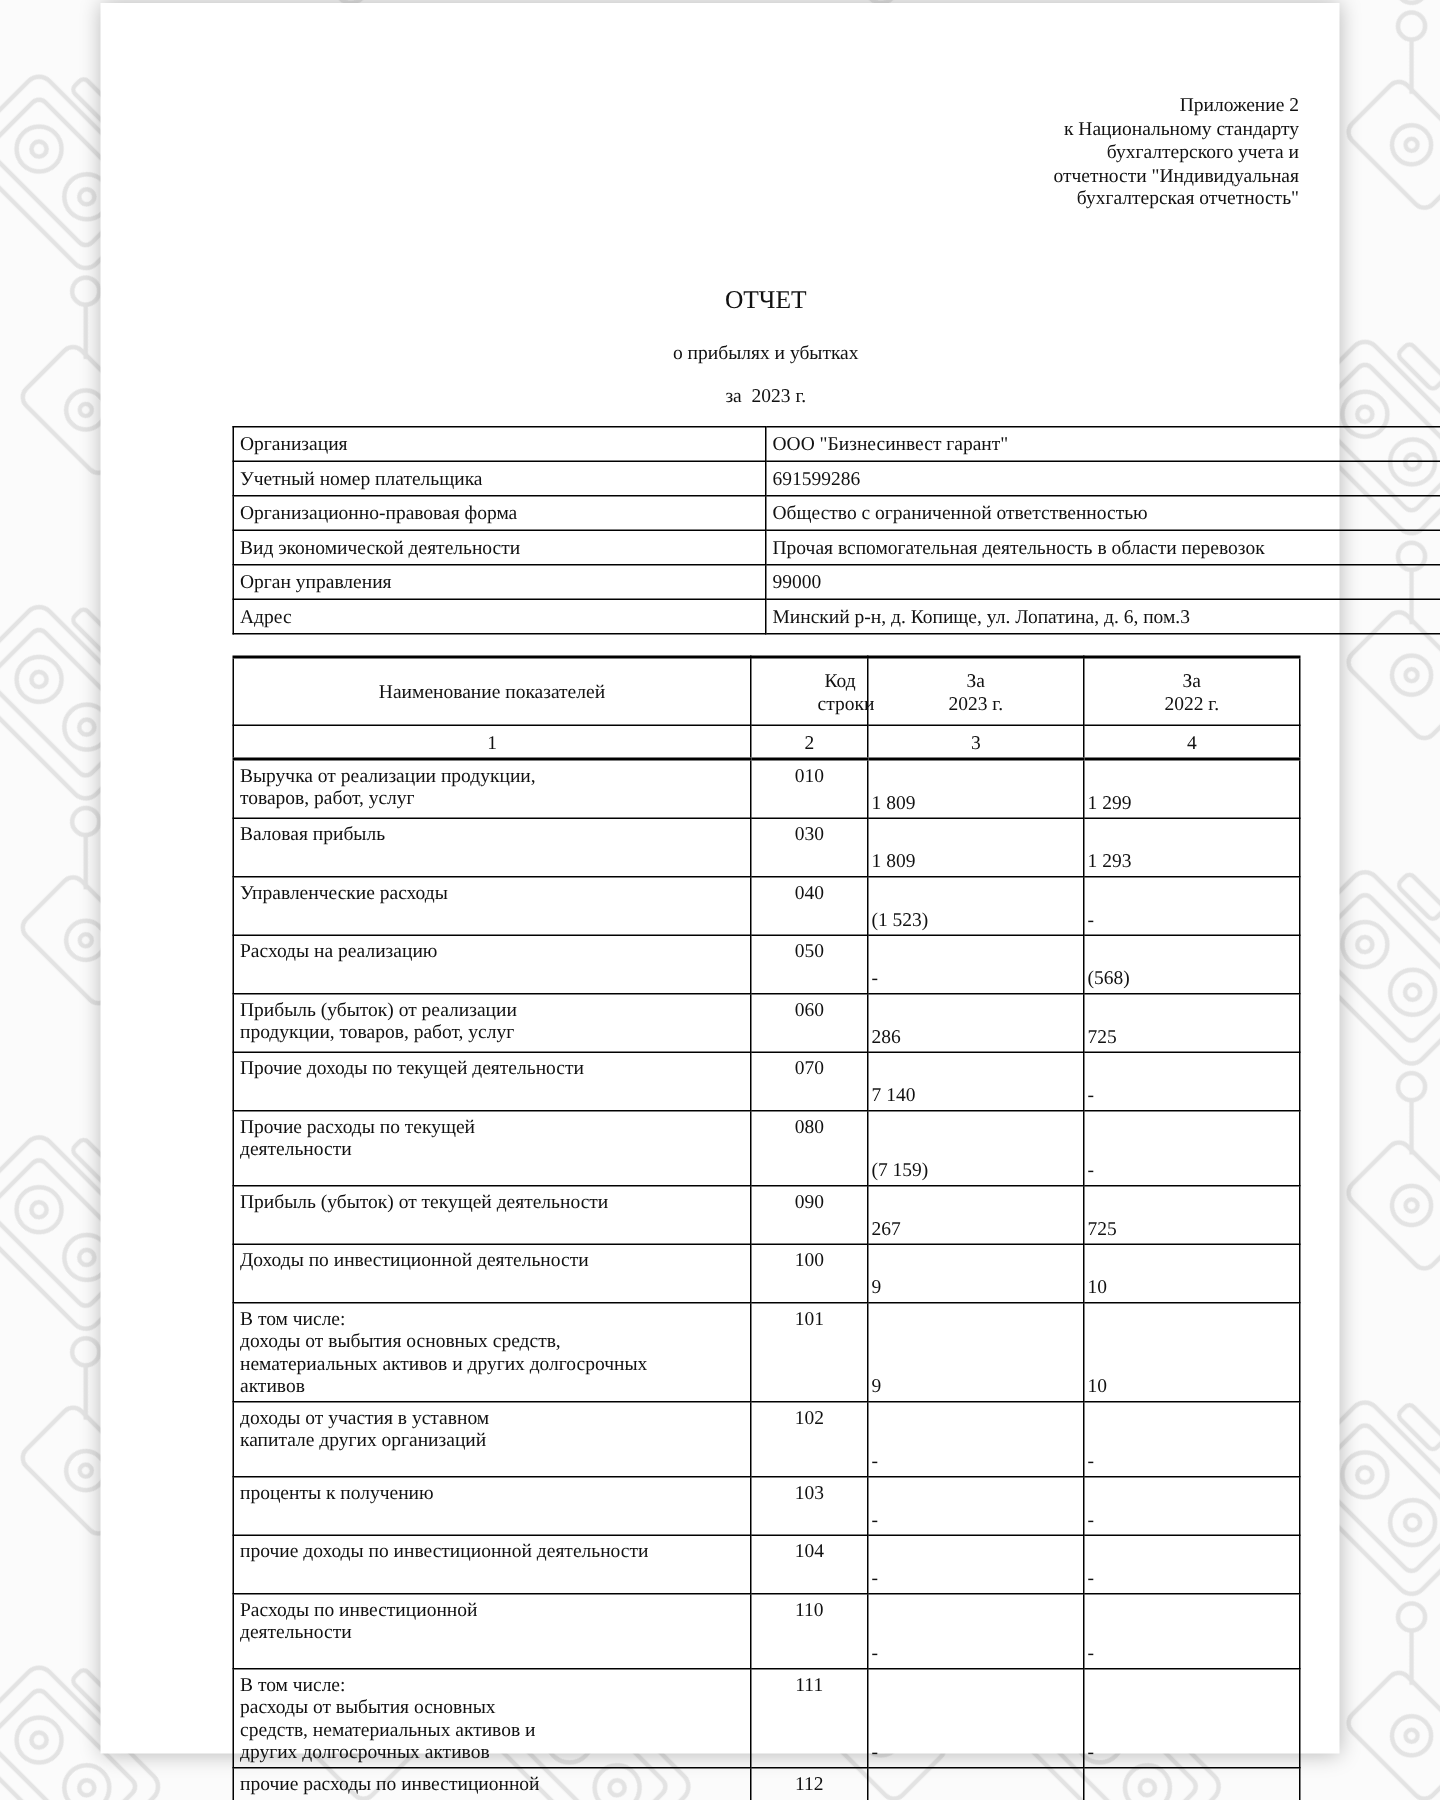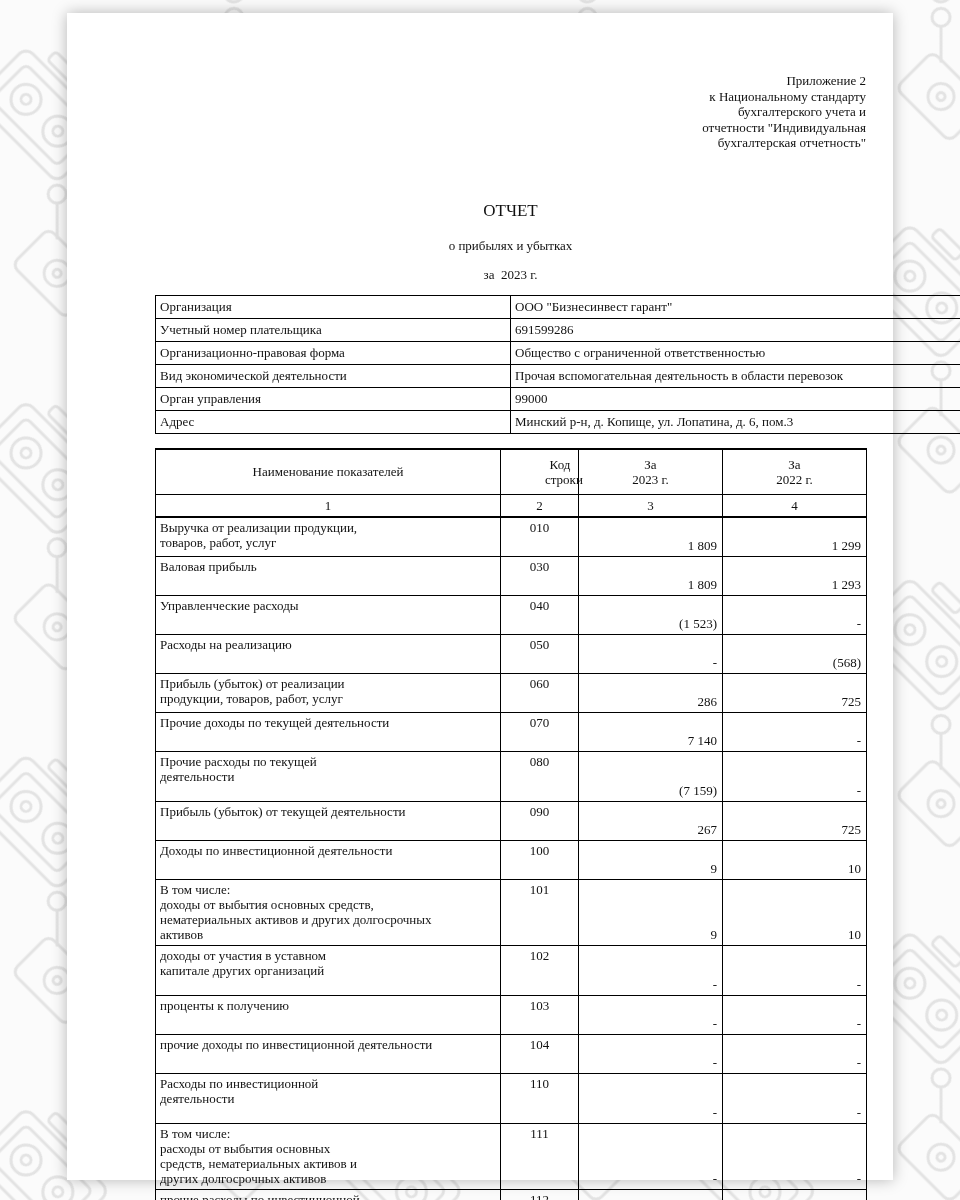--- a/index.html
+++ b/index.html
@@ -3,21 +3,21 @@
 <meta charset="utf-8">
 <style>
   html, body { margin: 0; padding: 0; }
   body {
     width: 960px; height: 1200px; position: relative; overflow: hidden;
     background: #fafafa; color: #111;
     font-family: "Liberation Serif", "DejaVu Serif", serif;
   }
   .watermark { position: absolute; left: 0; top: 0; width: 960px; height: 1200px; }
   .page {
-    position: absolute; left: 67px; top: 13px; width: 826px; height: 1167px;
+    position: absolute; left: 67px; top: 2px; width: 826px; height: 1167px;
     background: #ffffff; box-shadow: 0 0 14px rgba(0,0,0,0.28);
     box-sizing: border-box; padding: 60px 27px 0 88px;
   }
   .appendix {
     text-align: right; font-size: 13px; line-height: 15.5px; white-space: pre-line;
   }
   .title { text-align: center; font-size: 17px; margin-top: 50px; }
   .subtitle { text-align: center; font-size: 13px; margin-top: 17px; }
   .period { text-align: center; font-size: 13px; margin-top: 13px; white-space: pre-wrap; }
   table { border-collapse: collapse; font-size: 13px; line-height: 15px; table-layout: fixed; }
@@ -27,21 +27,21 @@
   .info-table .lbl { width: 355px; }
   .report-table { width: 711px; margin-top: 14px; border-top: 2px solid #000; border-bottom: 2px solid #000; }
   .report-table .c-name { width: 345px; }
   .report-table .c-code { width: 78px; padding-left: 44px; }
   .report-table .c-val  { width: 144px; }
   .report-table thead th { vertical-align: middle; padding: 4px 3px; white-space: pre-line; height: 46px; }
   .report-table tr.colnums td { text-align: center; height: 22px; border-bottom: 2px solid #000; }
   .report-table td.name { padding: 2px 3px 3px 4px; vertical-align: top; white-space: pre-line; }
   .report-table td.name.pad-b { padding-bottom: 17px; }
   .report-table td.code { text-align: center; vertical-align: top; padding: 2px 2px; }
-  .report-table td.num  { text-align: right; vertical-align: bottom; padding: 20px 5px 3px 2px; }
+  .report-table td.num  { vertical-align: bottom; padding: 20px 5px 3px 2px; }
 </style>
 </head>
 <body>
 
 <svg class="watermark" xmlns="http://www.w3.org/2000/svg">
   <defs>
     <pattern id="wm" width="250" height="250" patternUnits="userSpaceOnUse" patternTransform="rotate(45 480 600)">
       <g fill="none" stroke="#e3e3e3" stroke-width="3">
         <rect x="18" y="30" width="118" height="74" rx="10"></rect>
         <rect x="30" y="42" width="94" height="50" rx="6"></rect>

